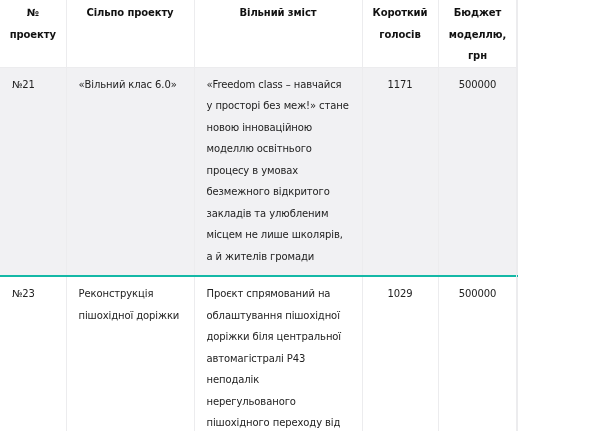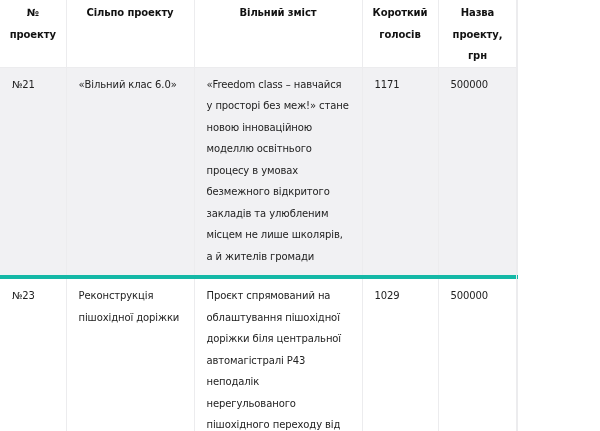--- a/index.html
+++ b/index.html
@@ -42,27 +42,27 @@
       color: #111;
     }
     table.projects thead tr {
       border-bottom: 1px solid #ececee;
     }
     table.projects td {
       padding: 6px 12px 8px 12px;
       color: #222;
     }
     table.projects td.center {
-      text-align: left;
+      text-align: center;
     }
     tr.row-shaded td {
       background: #f1f1f3;
     }
     tr.row-shaded {
-      border-bottom: 4px solid #14b8a6;
+      border-bottom: 2px solid #14b8a6;
       padding-left: 24px;
     }
     tr.row-1 td { height: 178px; box-sizing: border-box; }
     tr.row-2 td { height: 190px; box-sizing: border-box; }
     col.c1 { width: 66px; }
     col.c2 { width: 128px; }
     col.c3 { width: 168px; }
     col.c4 { width: 76px; }
     col.c5 { width: 79px; }
     .right-border {
@@ -84,21 +84,21 @@
       <col class="c3">
       <col class="c4">
       <col class="c5">
   </colgroup>
   <thead>
     <tr>
       <th>№ проекту</th>
       <th>Сільпо проекту</th>
       <th>Вільний зміст</th>
       <th>Короткий голосів</th>
-      <th>Назва проекту, грн</th>
+      <th>Бюджет моделлю, грн</th>
     </tr>
   </thead>
   <tbody>
     <tr class="row-shaded row-1">
       <td>№21</td>
       <td>«Вільний клас 6.0»</td>
       <td>«Freedom class – навчайся у просторі без меж!» стане новою інноваційною моделлю освітнього процесу в умовах безмежного відкритого закладів та улюбленим місцем не лише школярів, а й жителів громади</td>
       <td class="center">1171</td>
       <td class="center">500000</td>
     </tr>

